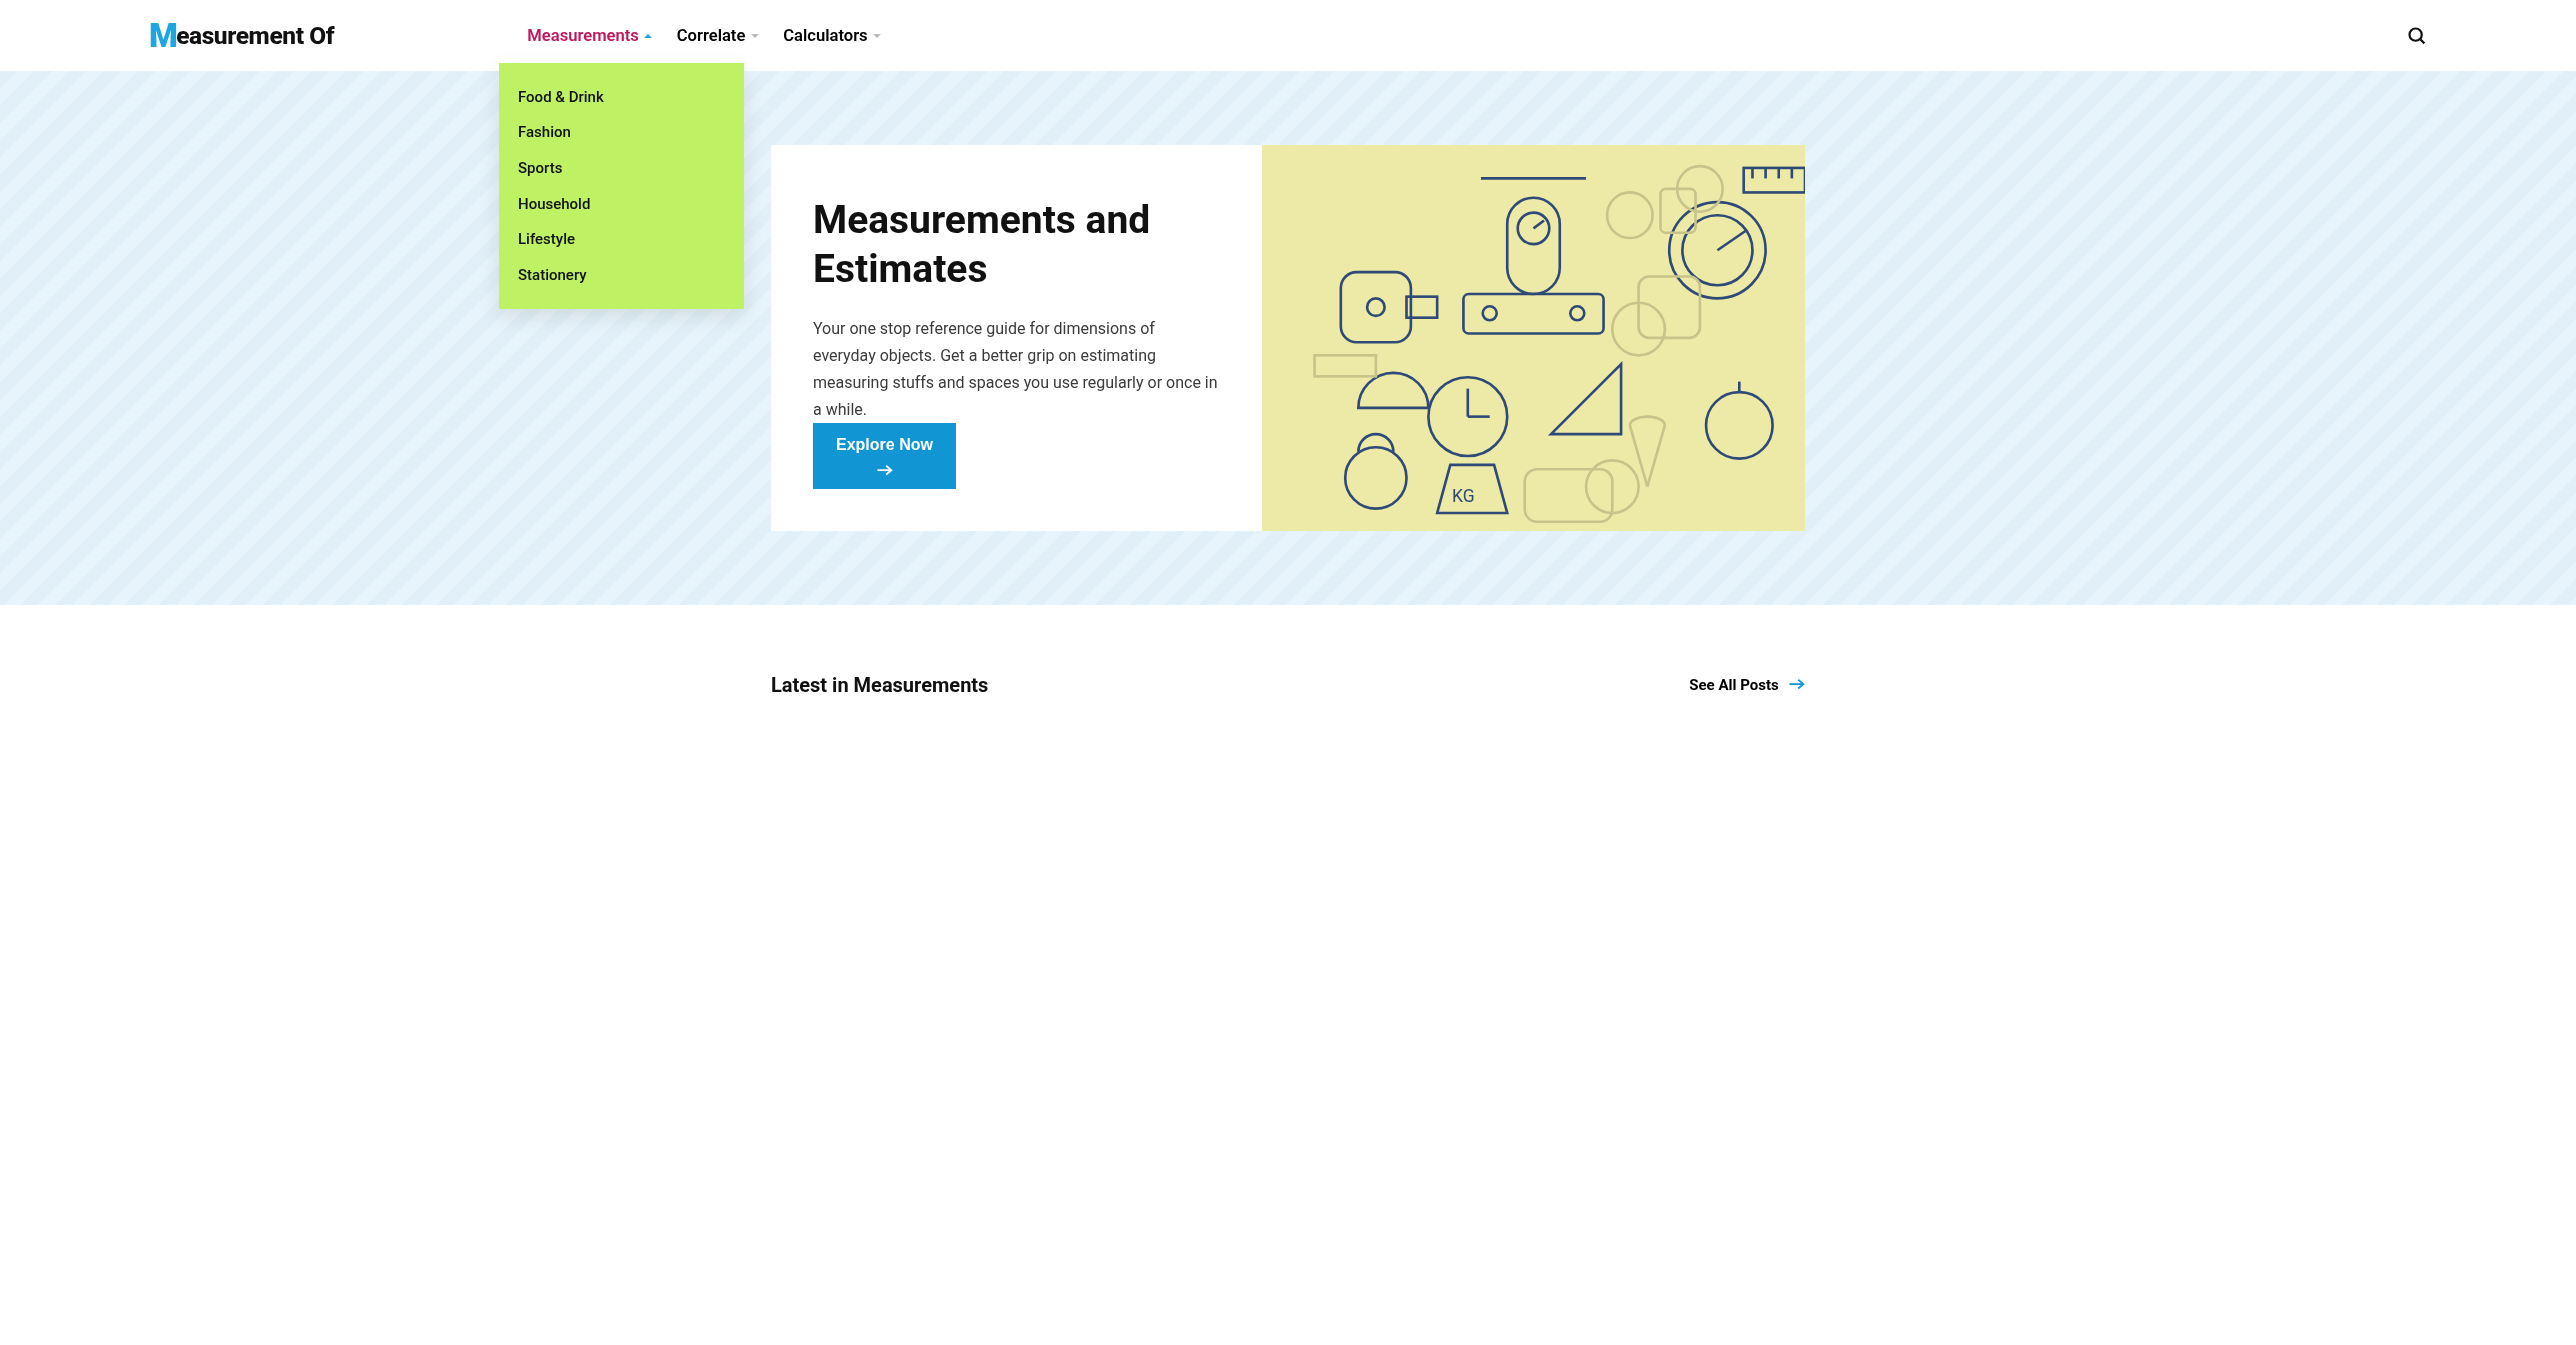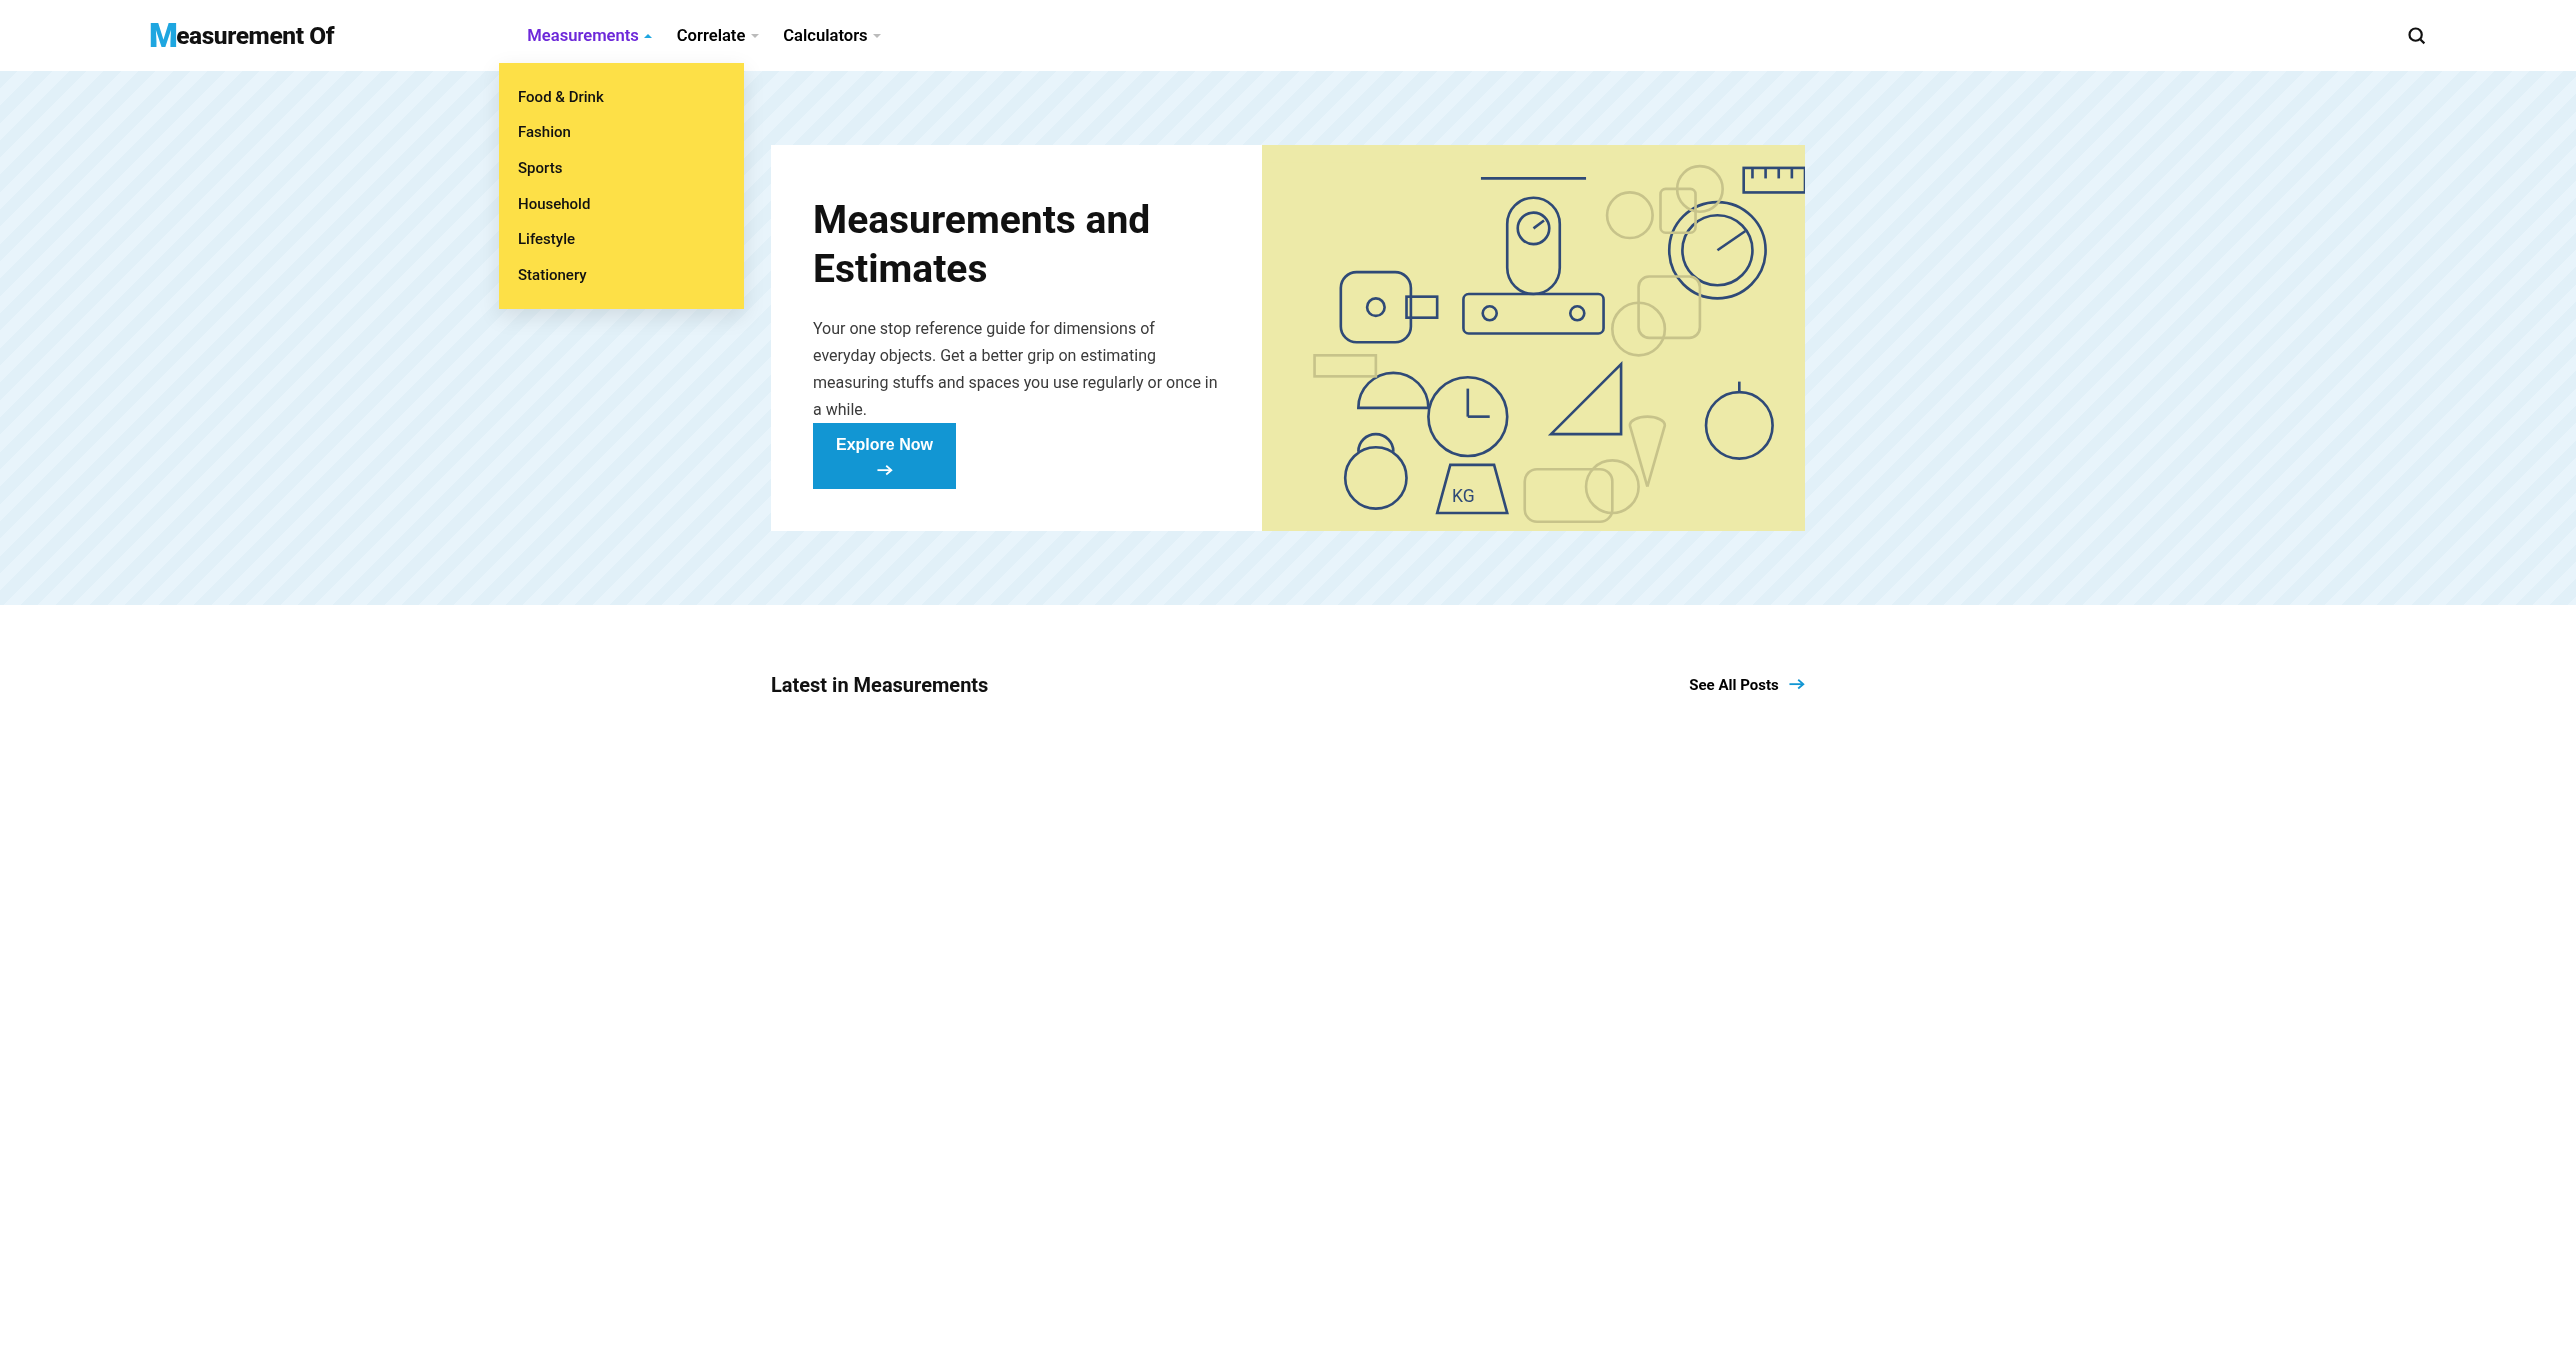--- a/index.html
+++ b/index.html
@@ -38,38 +38,38 @@
   font-size: 16.6px;
   font-weight: 600;
 }
 .nav-item {
   display: inline-flex;
   align-items: center;
   gap: 5.3px;
   cursor: pointer;
   color: #000000;
 }
-.nav-item.active { color: #6d28d9; }
+.nav-item.active { color: #be185d; }
 .chev { width: 0; height: 0; border-left: 4.4px solid transparent; border-right: 4.4px solid transparent; }
 .chev.down { border-top: 4.4px solid #bbb; }
 .chev.up { border-bottom: 4.4px solid #1ea6e0; }
 .search-btn {
   margin-left: auto;
   width: 21px; height: 21px;
   cursor: pointer;
 }
 .search-btn svg { width: 21px; height: 21px; stroke: #111; stroke-width: 2.5; fill: none; }
 
 
 .dropdown {
   position: absolute;
   top: 63px;
   left: 499px;
   width: 245px;
-  background: #fde047;
+  background: #bef264;
   box-shadow: 0 7px 21px rgba(0,0,0,.10);
   padding: 16px 0;
   z-index: 30;
 }
 .dropdown-item {
   padding: 8.8px 19px;
   font-size: 15px;
   font-weight: 500;
   cursor: pointer;
 }

